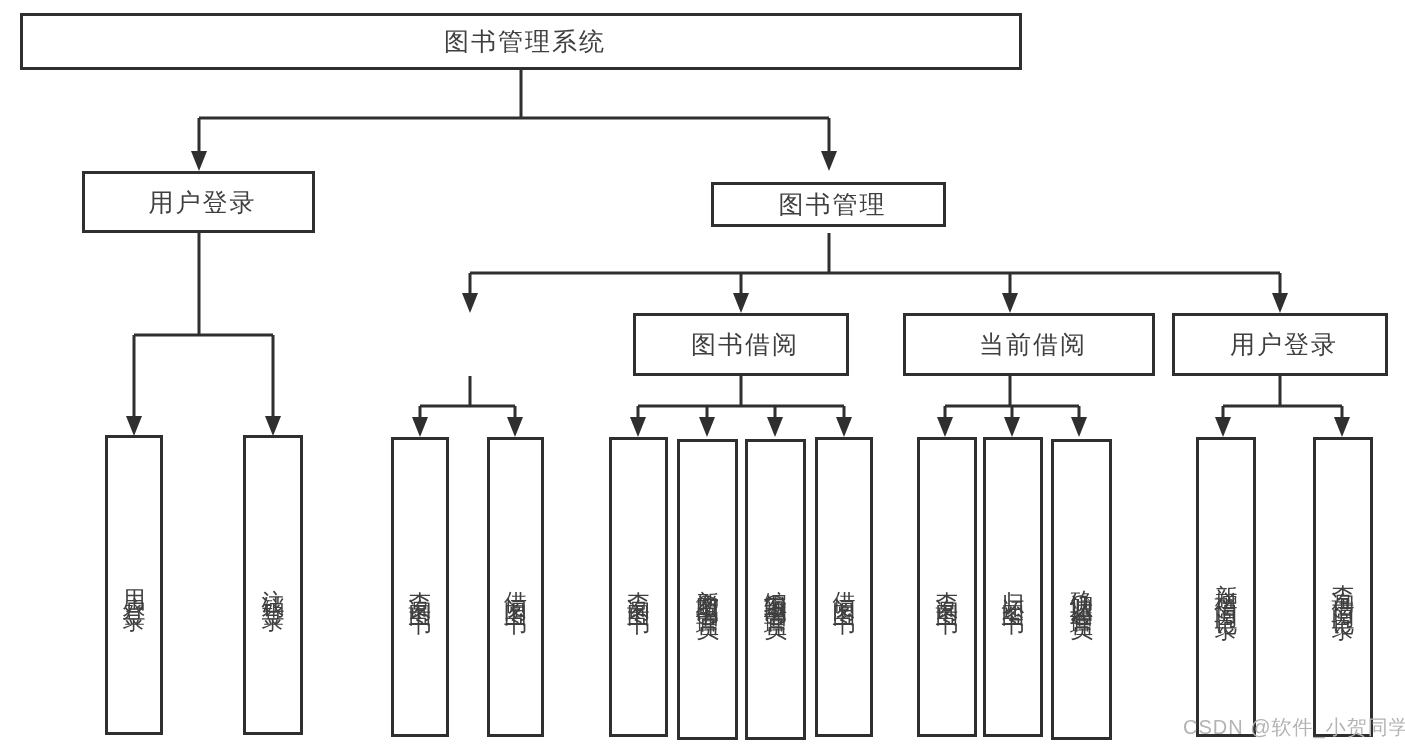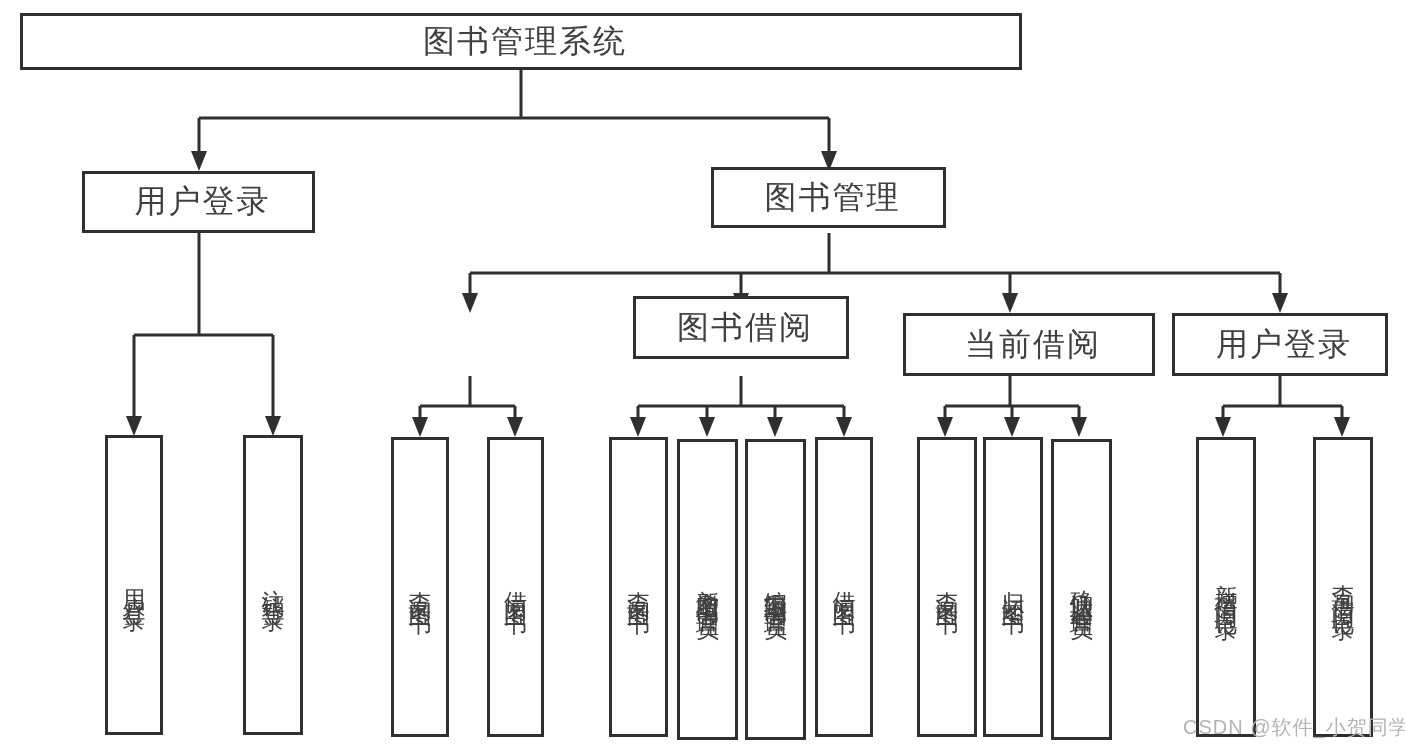--- a/index.html
+++ b/index.html
@@ -30,21 +30,21 @@
     box-sizing: border-box;
     border: 3px solid #2f2f2f;
     background: #ffffff;
     color: #3f3f3f;
     display: flex;
     align-items: center;
     justify-content: center;
     text-align: center;
   }
   .hbox {
-    font-size: 32px;
+    font-size: 25px;
     letter-spacing: 2px;
     padding-left: 8px;
   }
   .vbox {
     writing-mode: vertical-rl;
     text-orientation: mixed;
     font-size: 23px;
     letter-spacing: 7px;
     line-height: 1;
   }
@@ -106,23 +106,23 @@
     <g>
       <path d="M1280 376 V406 M1223 406 H1342 M1223 406 V423 M1342 406 V423"></path>
       <polygon points="1215,417 1231,417 1223,437"></polygon>
       <polygon points="1334,417 1350,417 1342,437"></polygon>
     </g>
   </svg>
 
   <div class="box hbox" style="left:20px; top:13px; width:1002px; height:57px;">图书管理系统</div>
 
   <div class="box hbox" style="left:82px; top:171px; width:233px; height:62px;">用户登录</div>
-  <div class="box hbox" style="left:711px; top:167px; width:235px; height:61px;">图书管理</div>
+  <div class="box hbox" style="left:711px; top:182px; width:235px; height:45px;">图书管理</div>
 
-  <div class="box hbox" style="left:633px; top:296px; width:216px; height:63px;">图书借阅</div>
+  <div class="box hbox" style="left:633px; top:313px; width:216px; height:63px;">图书借阅</div>
   <div class="box hbox" style="left:903px; top:313px; width:252px; height:63px;">当前借阅</div>
   <div class="box hbox" style="left:1172px; top:313px; width:216px; height:63px;">用户登录</div>
 
   <div class="box vbox" style="left:105px; top:435px; width:58px; height:300px;">用户登录</div>
   <div class="box vbox" style="left:243px; top:435px; width:60px; height:300px;">注销登录</div>
 
   <div class="box vbox" style="left:391px; top:437px; width:58px; height:300px;">查询图书</div>
   <div class="box vbox" style="left:487px; top:437px; width:57px; height:300px;">借阅图书</div>
 
   <div class="box vbox" style="left:609px; top:437px; width:59px; height:300px;">查询图书</div>

